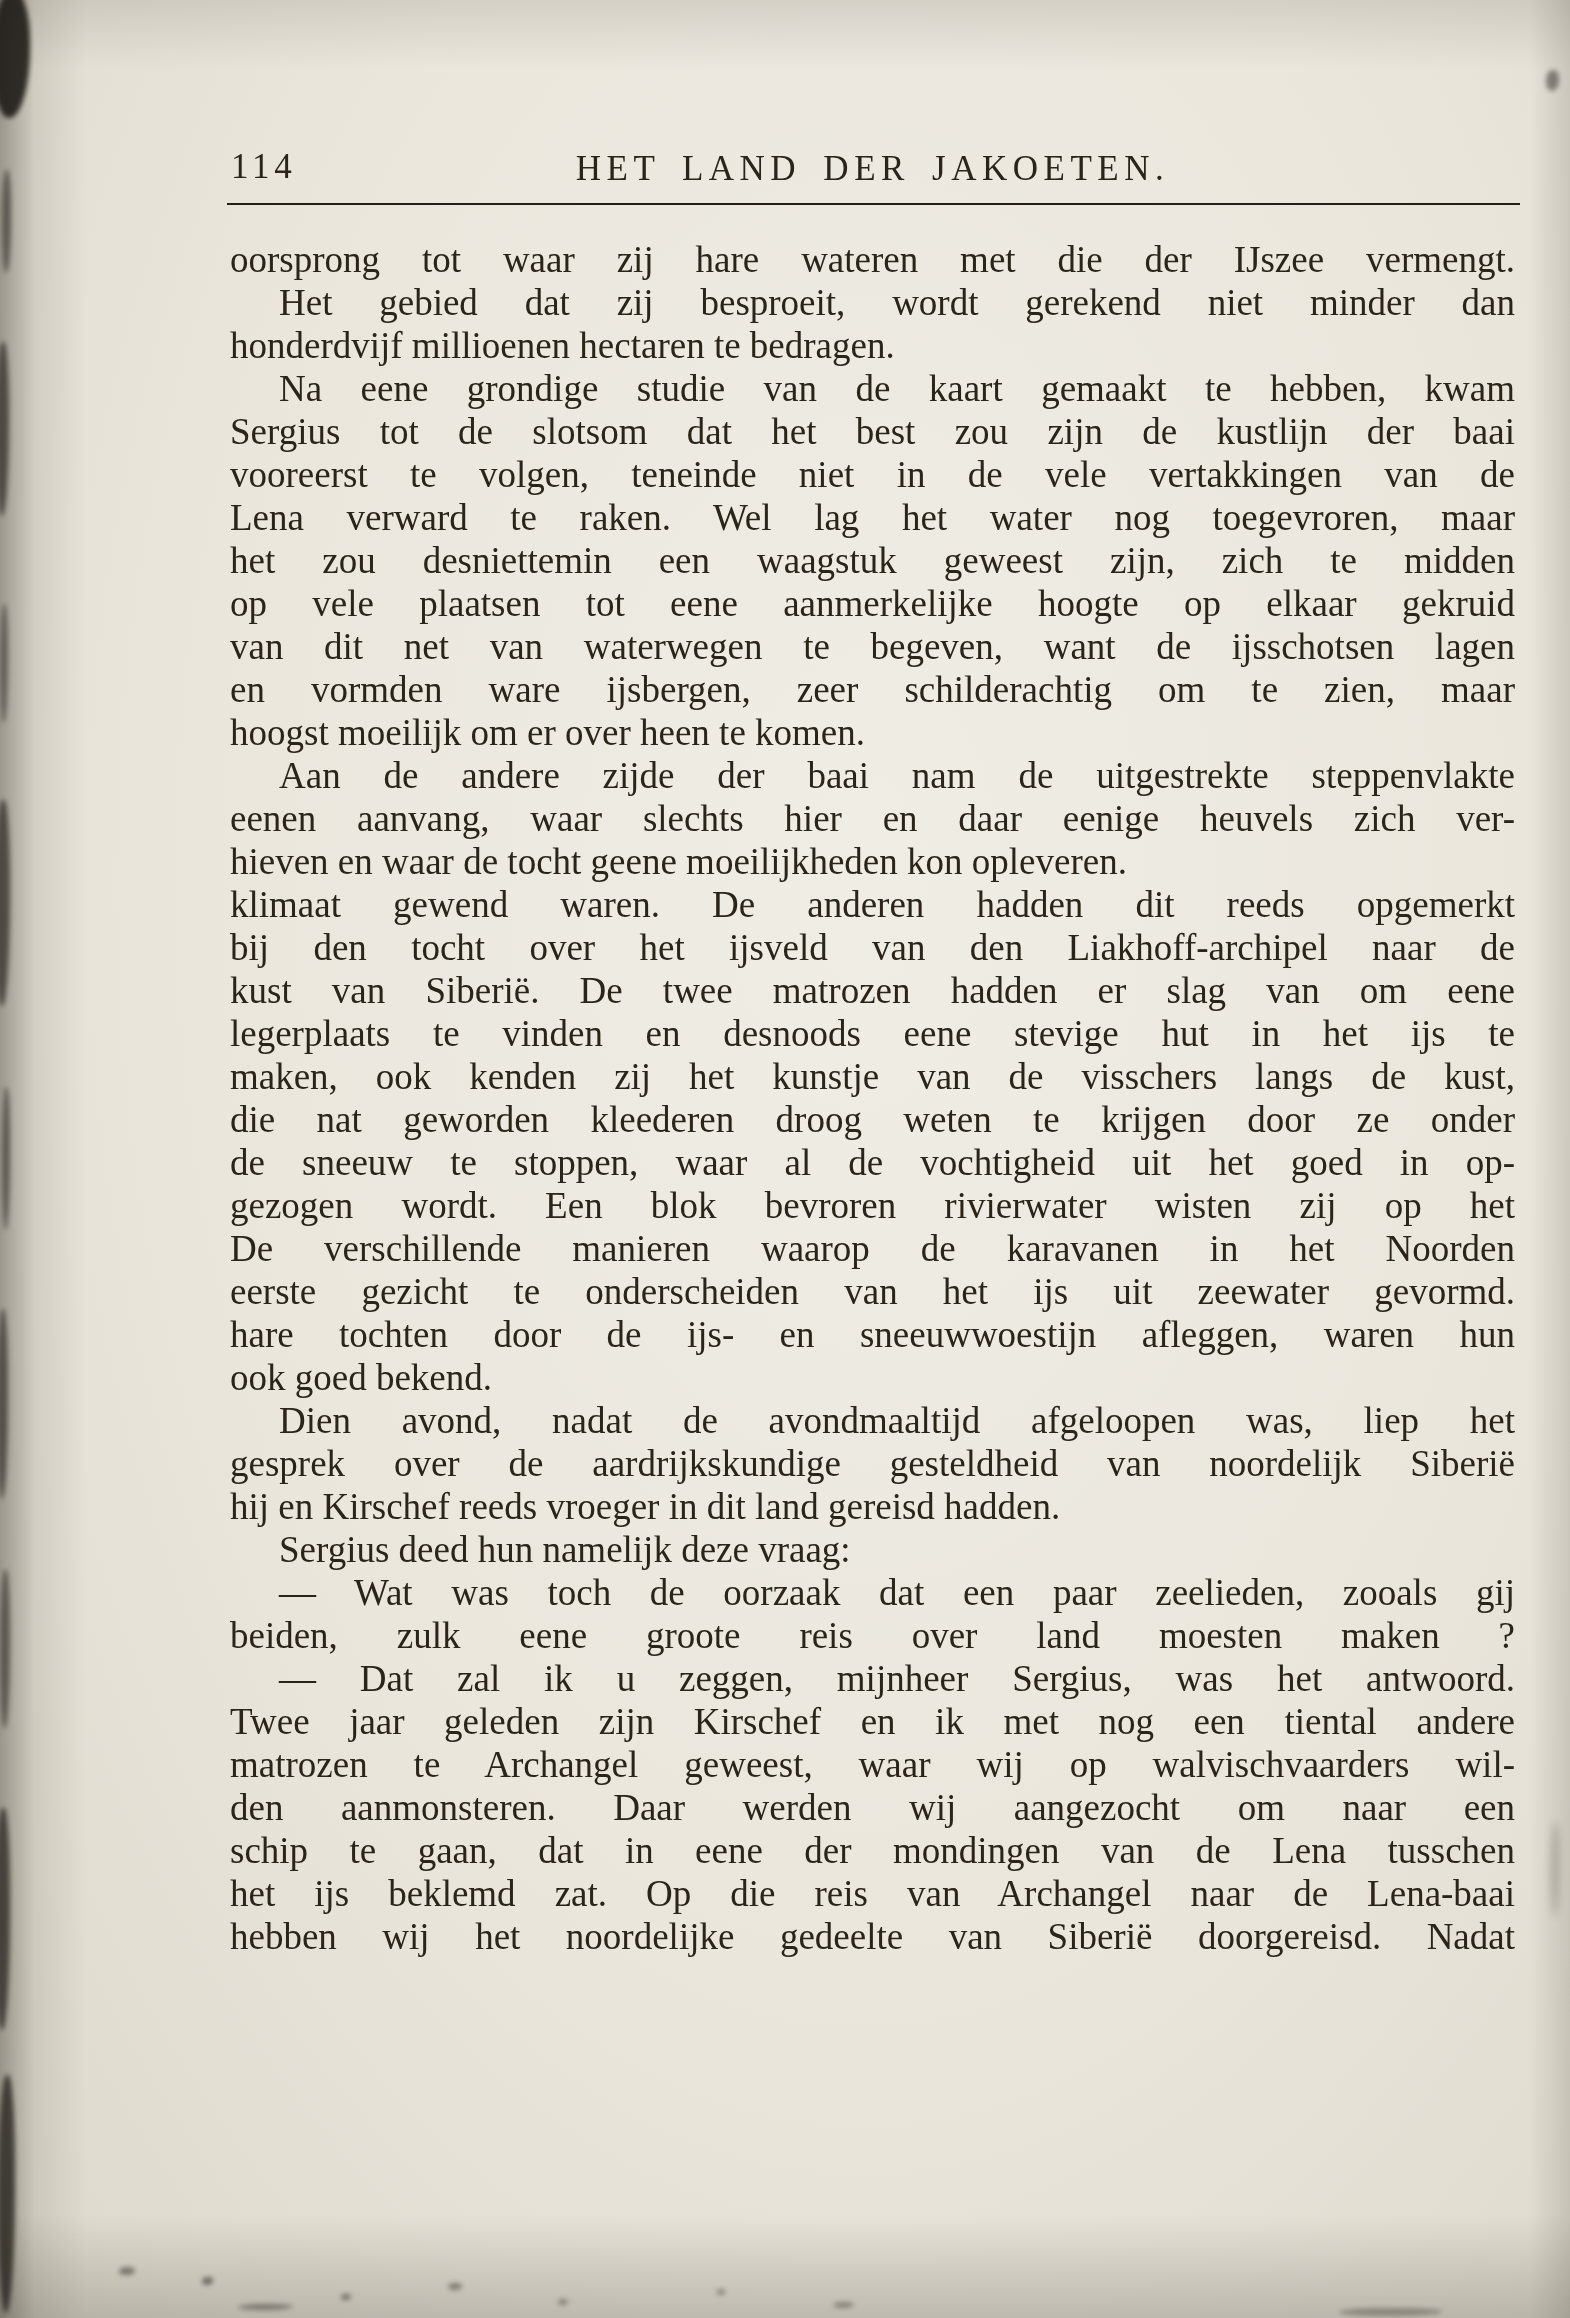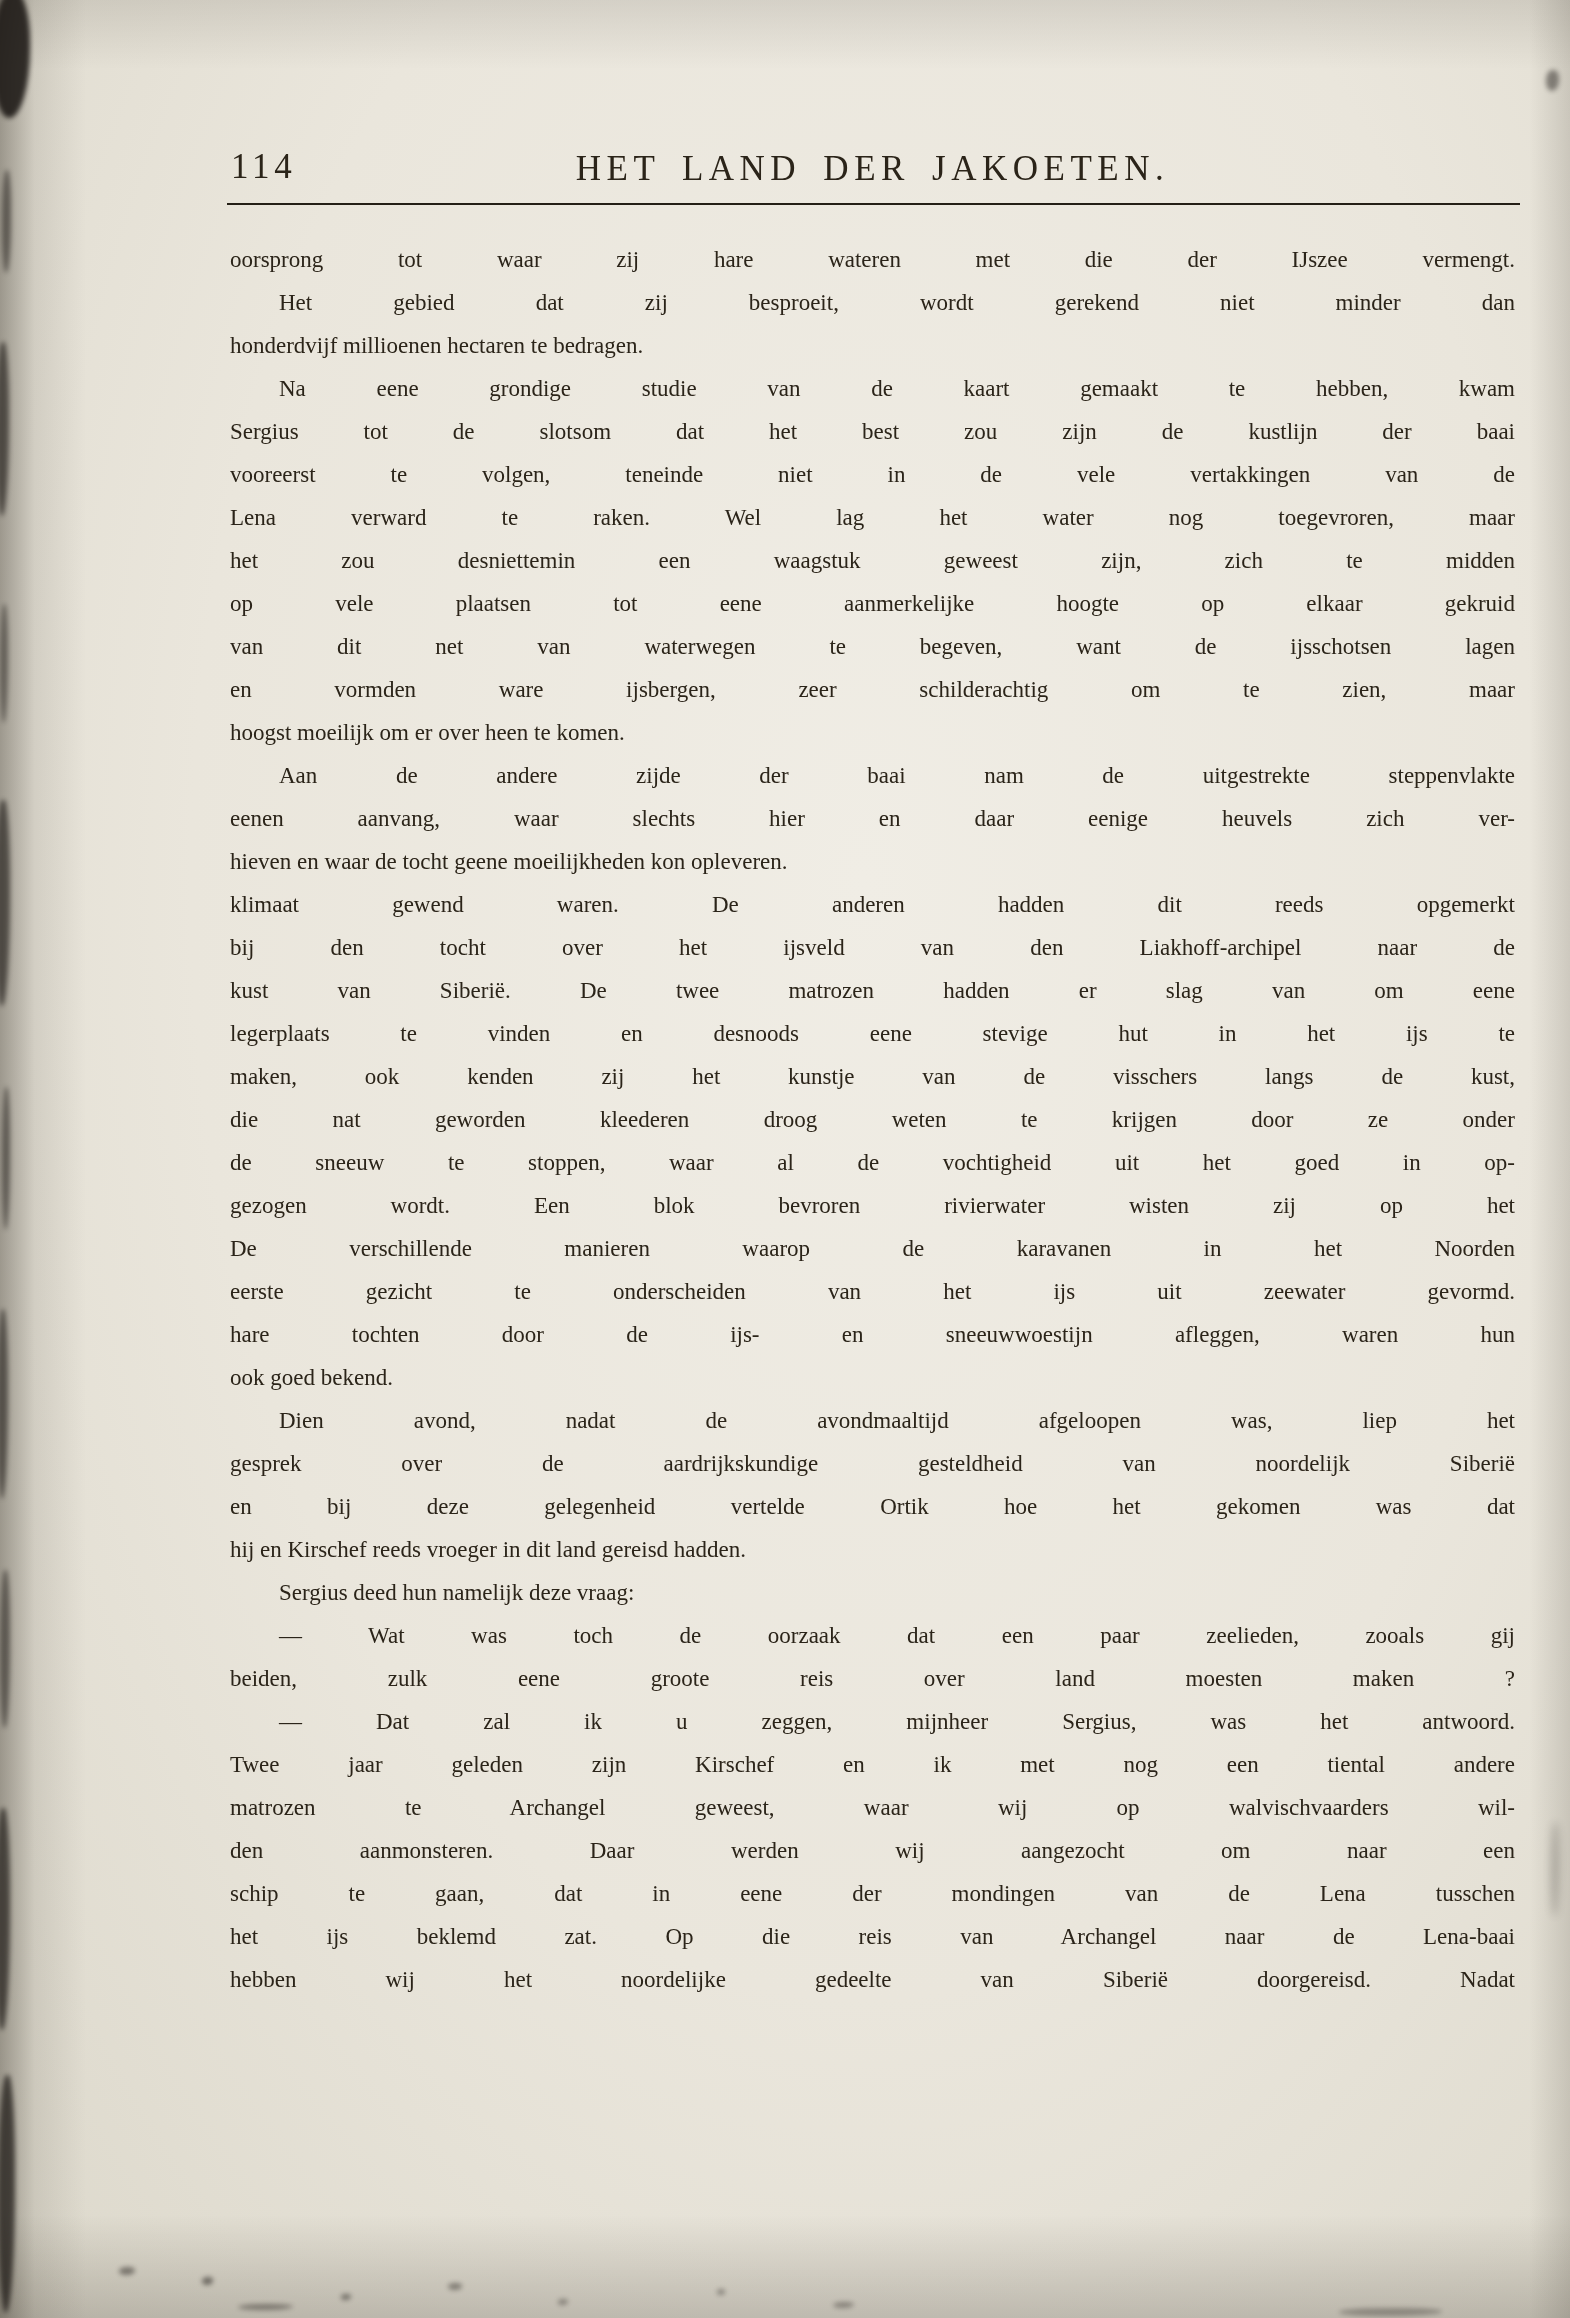--- a/index.html
+++ b/index.html
@@ -40,21 +40,21 @@
     position:absolute;left:227px;top:149px;width:1291px;
     text-align:center;
     font-size:35px;letter-spacing:5.5px;word-spacing:8px;
   }
   .header-rule{
     position:absolute;left:227px;top:203px;width:1293px;height:2.4px;
     background:var(--rule);
   }
   .text-block{
     position:absolute;left:230px;top:238px;width:1285px;
-    font-size:23px;line-height:43px;
+    font-size:37px;line-height:43px;
   }
   .paragraph{margin:0;padding:0;}
   .line{
     text-align:justify;
     text-align-last:justify;
     white-space:normal;
   }
   .line.lastline{text-align-last:left;}
   .line.indent{text-indent:49px;}
 </style>
@@ -123,21 +123,20 @@
         <div class="line">de sneeuw te stoppen, waar al de vochtigheid uit het goed in op-</div>
         <div class="line">gezogen wordt. Een blok bevroren rivierwater wisten zij op het</div>
         <div class="line">De verschillende manieren waarop de karavanen in het Noorden</div>
         <div class="line">eerste gezicht te onderscheiden van het ijs uit zeewater gevormd.</div>
         <div class="line">hare tochten door de ijs- en sneeuwwoestijn afleggen, waren hun</div>
         <div class="line lastline">ook goed bekend.</div>
       </div>
       <div class="paragraph">
         <div class="line indent">Dien avond, nadat de avondmaaltijd afgeloopen was, liep het</div>
         <div class="line">gesprek over de aardrijkskundige gesteldheid van noordelijk Siberië</div>
-        <div class="line">en bij deze gelegenheid vertelde Ortik hoe het gekomen was dat</div>
         <div class="line lastline">hij en Kirschef reeds vroeger in dit land gereisd hadden.</div>
       </div>
       <div class="paragraph">
         <div class="line indent lastline">Sergius deed hun namelijk deze vraag:</div>
       </div>
       <div class="paragraph">
         <div class="line indent">— Wat was toch de oorzaak dat een paar zeelieden, zooals gij</div>
         <div class="line">beiden, zulk eene groote reis over land moesten maken ?</div>
       </div>
       <div class="paragraph">

